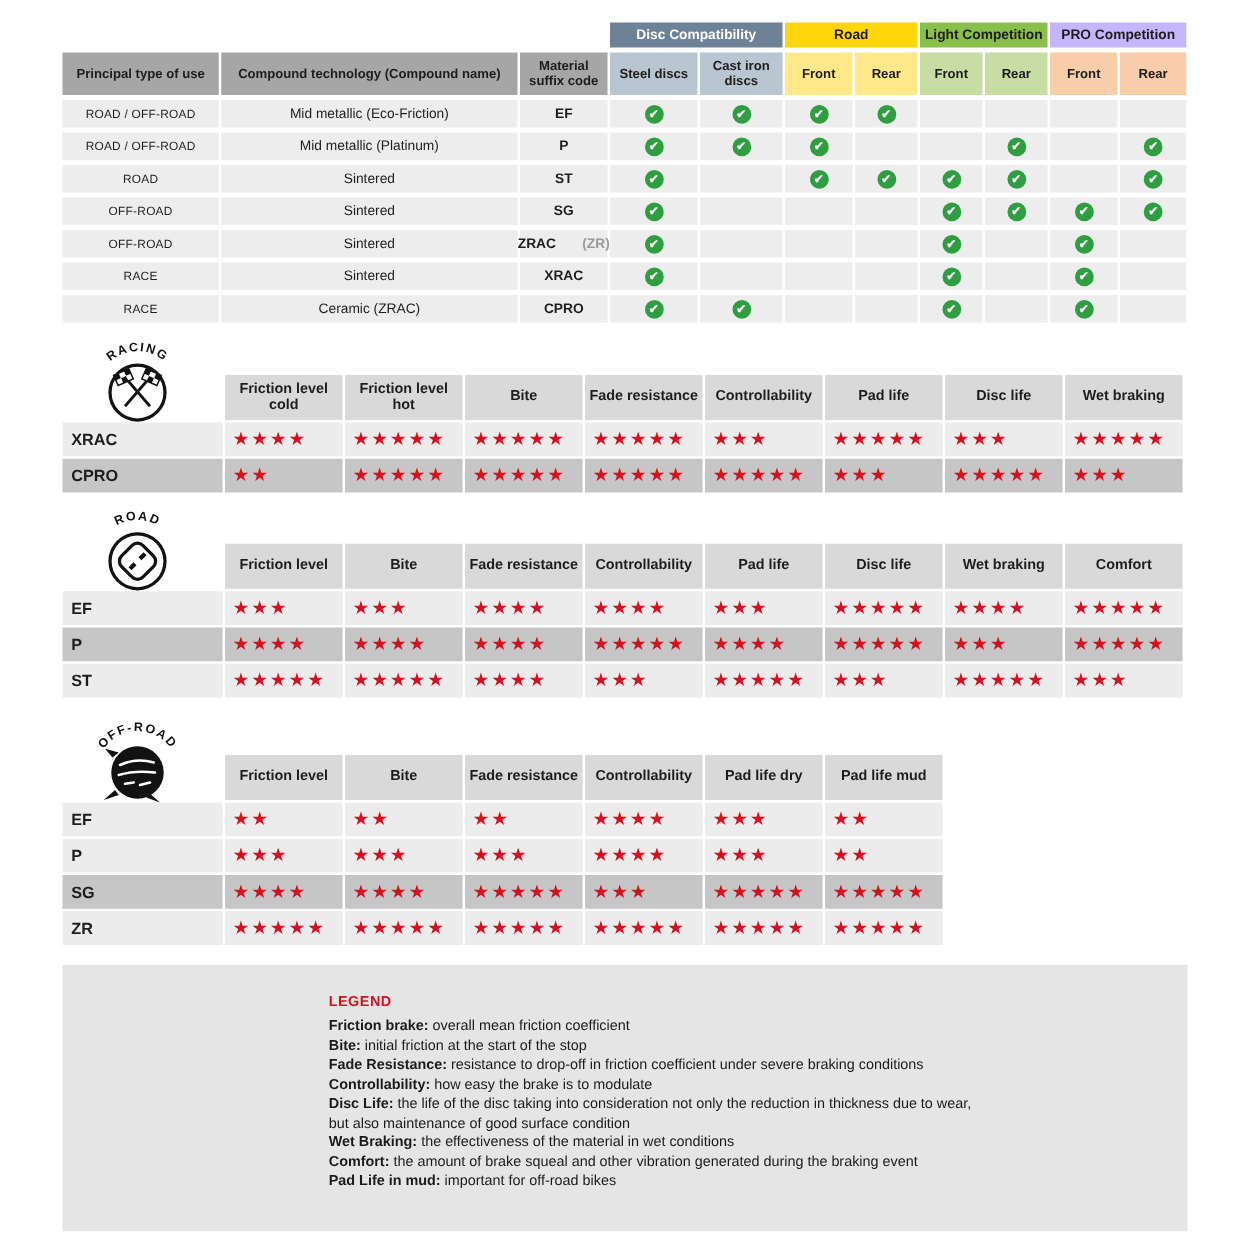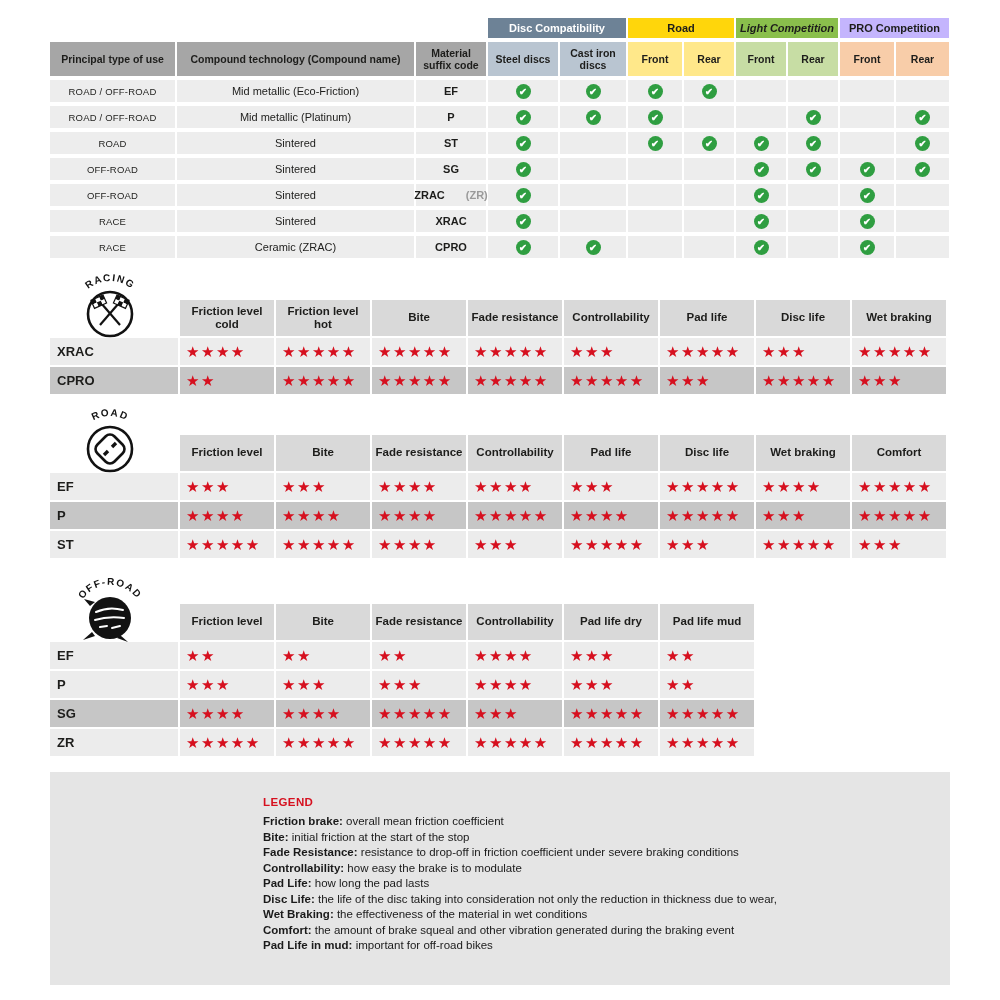--- a/index.html
+++ b/index.html
@@ -9,21 +9,21 @@
 
   
   .compat { display:grid; grid-template-columns:125px 237px 70px 70px 66px 54px 50px 50px 50px 54px 53px;
             grid-template-rows:20px 34px repeat(7,22px); gap:4px 2px; }
   .cg-gap { background:transparent; }
   .gh { display:flex; align-items:center; justify-content:center; font-size:11px; font-weight:bold; }
   .ch { display:flex; align-items:center; justify-content:center; text-align:center;
         font-size:10.5px; font-weight:bold; line-height:1.18; padding:2px; }
   .style-slate { background:#6d8296; color:#ffffff; }
   .style-yellow { background:#ffd60b; color:#1d1d1b; }
-  .style-green { background:#8abf4c; color:#1d1d1b;font-style:italic; }
+  .style-green { background:#8abf4c; color:#1d1d1b; }
   .style-orange { background:#c4b5fd; color:#1d1d1b; }
   .style-gray { background:#a6a6a6; color:#1d1d1b; }
   .style-slate-light { background:#b9c5d1; }
   .style-yellow-light { background:#ffe88a; }
   .style-green-light { background:#c7dda4; }
   .style-orange-light { background:#f8cda9; }
   .cell { background:#ededed; display:flex; align-items:center; justify-content:center; font-size:11px; }
   .c-use { font-size:9.5px; font-weight:normal; letter-spacing:.2px; }
   .c-code { font-weight:bold; }
   .code-note { color:#9a9a9a; font-weight:bold; margin-left:21px; }
@@ -526,21 +526,21 @@
       </div>
   </section>
 
   <div class="legend">
     <div class="legend-title">LEGEND</div>
     <div class="legend-entries">
         <div class="legend-line"><b>Friction brake: </b>overall mean friction coefficient</div>
         <div class="legend-line"><b>Bite: </b>initial friction at the start of the stop</div>
         <div class="legend-line"><b>Fade Resistance: </b>resistance to drop-off in friction coefficient under severe braking conditions</div>
         <div class="legend-line"><b>Controllability: </b>how easy the brake is to modulate</div>
-        <div class="legend-line"><b>Pad Life: </b>how long the pad lasts</div>
         <div class="legend-line"><b>Disc Life: </b>the life of the disc taking into consideration not only the reduction in thickness due to wear,</div>
+        <div class="legend-line">but also maintenance of good surface condition</div>
         <div class="legend-line"><b>Wet Braking: </b>the effectiveness of the material in wet conditions</div>
         <div class="legend-line"><b>Comfort: </b>the amount of brake squeal and other vibration generated during the braking event</div>
         <div class="legend-line"><b>Pad Life in mud: </b>important for off-road bikes</div>
       </div>
   </div>
 
 </div>
 
 </body></html>

